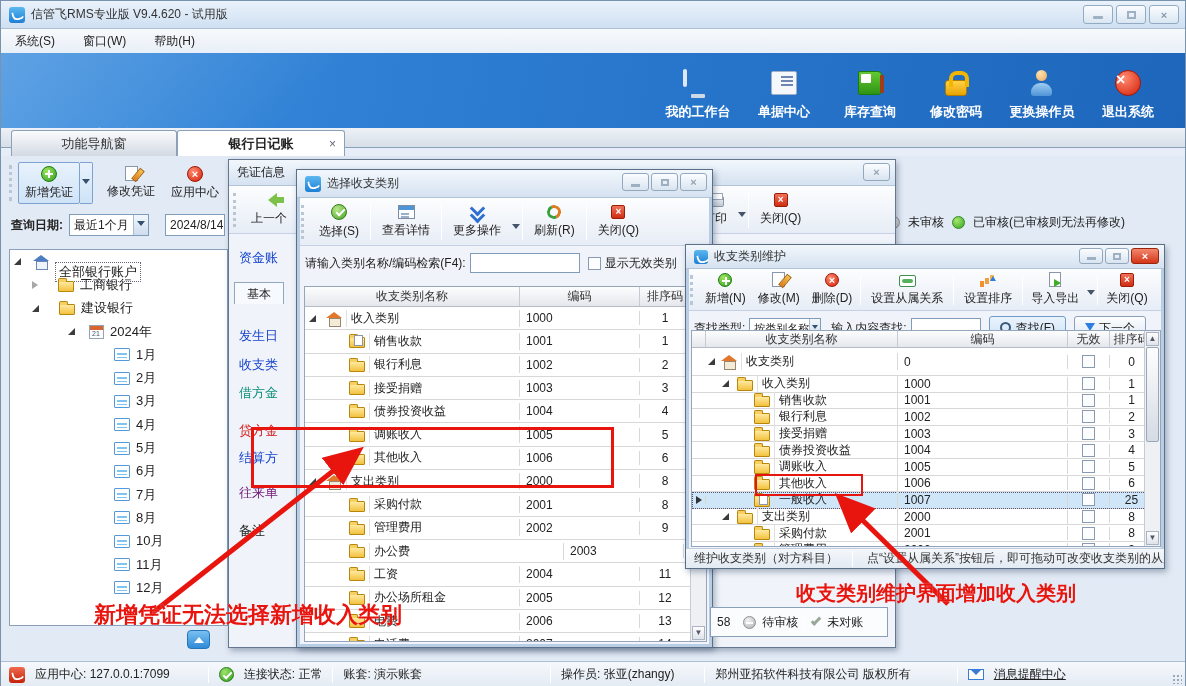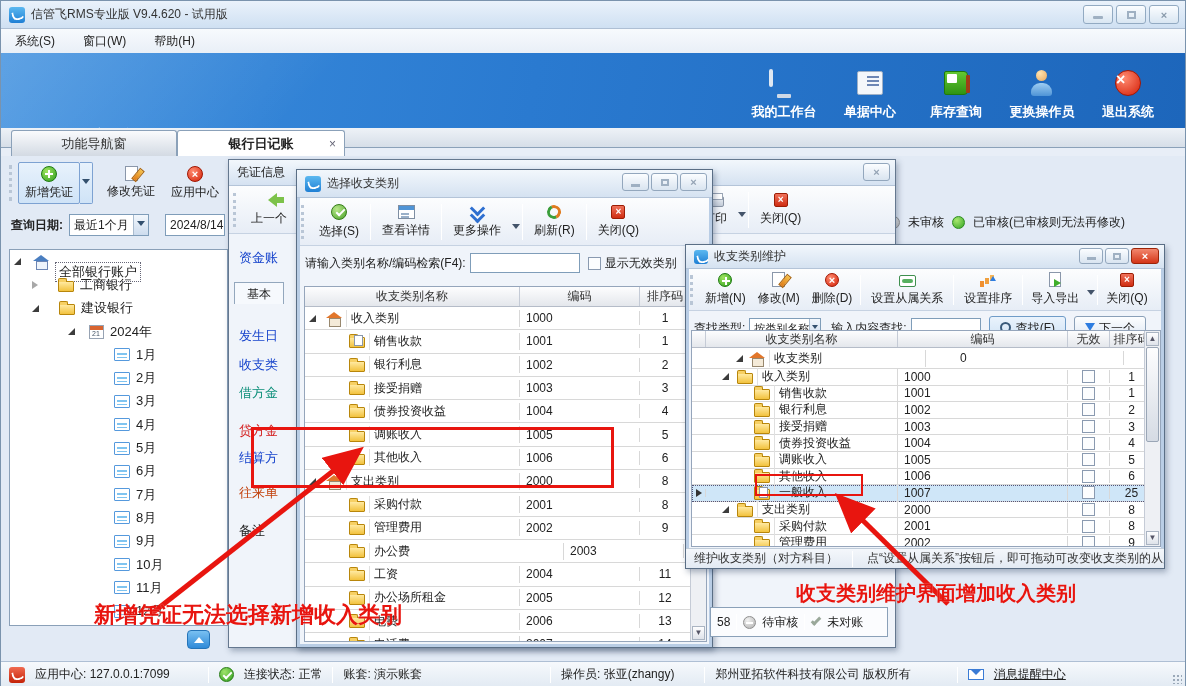--- a/index.html
+++ b/index.html
@@ -276,20 +276,26 @@
           <span class="lbl">单据中心</span>
         </div>
         <div class="bnav-item">
           <div class="bic">
             <span class="mic ic-book"></span>
           </div>
           <span class="lbl">库存查询</span>
         </div>
         <div class="bnav-item">
           <div class="bic">
+            <span class="mic ic-lock"></span>
+          </div>
+          <span class="lbl">修改密码</span>
+        </div>
+        <div class="bnav-item">
+          <div class="bic">
             <span class="mic ic-person"></span>
           </div>
           <span class="lbl">更换操作员</span>
         </div>
         <div class="bnav-item">
           <div class="bic">
             <span class="mic ic-exit">×</span>
           </div>
           <span class="lbl">退出系统</span>
         </div>
@@ -401,25 +407,20 @@
         </div>
         <div class="trow">
           <span style="width: 104px; flex: 0 0 auto;"></span>
           <span class="mic ic-mdoc"></span>
           <span class="lbl">7月</span>
         </div>
         <div class="trow">
           <span style="width: 104px; flex: 0 0 auto;"></span>
           <span class="mic ic-mdoc"></span>
           <span class="lbl">8月</span>
-        </div>
-        <div class="trow">
-          <span style="width: 104px; flex: 0 0 auto;"></span>
-          <span class="mic ic-mdoc"></span>
-          <span class="lbl">9月</span>
         </div>
         <div class="trow">
           <span style="width: 104px; flex: 0 0 auto;"></span>
           <span class="mic ic-mdoc"></span>
           <span class="lbl">10月</span>
         </div>
         <div class="trow">
           <span style="width: 104px; flex: 0 0 auto;"></span>
           <span class="mic ic-mdoc"></span>
           <span class="lbl">11月</span>
@@ -465,21 +466,21 @@
         </div>
       </div>
       <div id="vfields">
           <div class="flabel" style="top: 89px; color: rgb(23, 68, 204);">资金账</div>
           <div class="basictab" style="top: 122px;">基本</div>
           <div class="flabel" style="top: 167px; color: rgb(23, 68, 204);">发生日</div>
           <div class="flabel" style="top: 196px; color: rgb(23, 68, 204);">收支类</div>
           <div class="flabel" style="top: 224px; color: rgb(13, 143, 122);">借方金</div>
           <div class="flabel" style="top: 262px; color: rgb(212, 34, 34);">贷方金</div>
           <div class="flabel" style="top: 289px; color: rgb(23, 68, 204);">结算方</div>
-          <div class="flabel" style="top: 324px; color: #c2410c;">往来单</div>
+          <div class="flabel" style="top: 324px; color: #701a75;">往来单</div>
           <div class="flabel" style="top: 362px; color: rgb(34, 34, 34);">备注</div>
         </div>
     </div>
 
     <div class="vstatus" style="left:709px; top:451px;">
       <span>58</span>
       <span class="ssep"></span>
       <span class="dotg"></span>
       <span>待审核</span>
       <span class="ssep"></span>
@@ -774,21 +775,21 @@
       </div>
       <div class="grid" id="mntGrid" style="left:5px; top:85px; width:470px; height:217px;">
           <div class="ghead" style="height: 17px;">
             <div class="hc" style="width: 14px; flex: 0 0 auto;"></div>
             <div class="hc" style="width: 192px; flex: 0 0 auto;">收支类别名称</div>
             <div class="hc" style="width: 170px; flex: 0 0 auto;">编码</div>
             <div class="hc" style="width: 42px; flex: 0 0 auto;">无效</div>
             <div class="hc" style="width: 44px; flex: 0 0 auto;">排序码</div>
           </div>
           <div style="position: relative;">
-            <div class="grow" style="height: 21px; gap: 28px;">
+            <div class="grow" style="height: 28px;">
               <div class="c" style="width: 14px; flex: 0 0 auto;"></div>
               <div class="c namecell" style="width: 192px; flex: 0 0 auto;">
                 <span style="width: 2px; flex: 0 0 auto;"></span>
                 <span class="exp"></span>
                 <span style="width: 6px; flex: 0 0 auto;"></span>
                 <span class="mic ic-home"></span>
                 <span class="txtbox" style="margin-left: 4px;">收支类别</span>
               </div>
               <div class="c" style="width: 170px; flex: 0 0 auto; padding-left: 6px;">0</div>
               <div class="c num" style="width: 42px; flex: 0 0 auto;">

